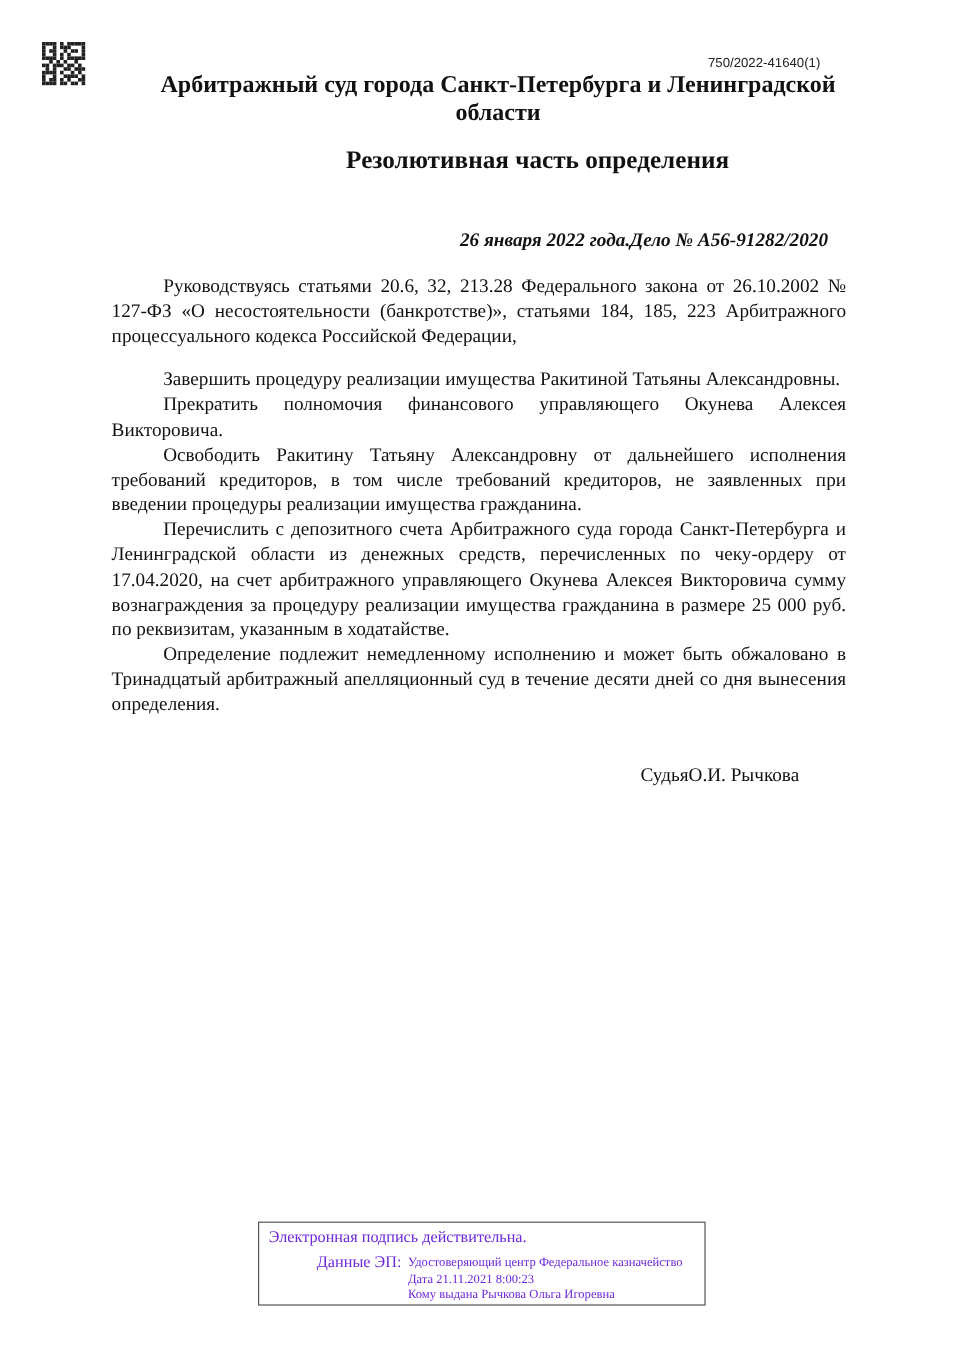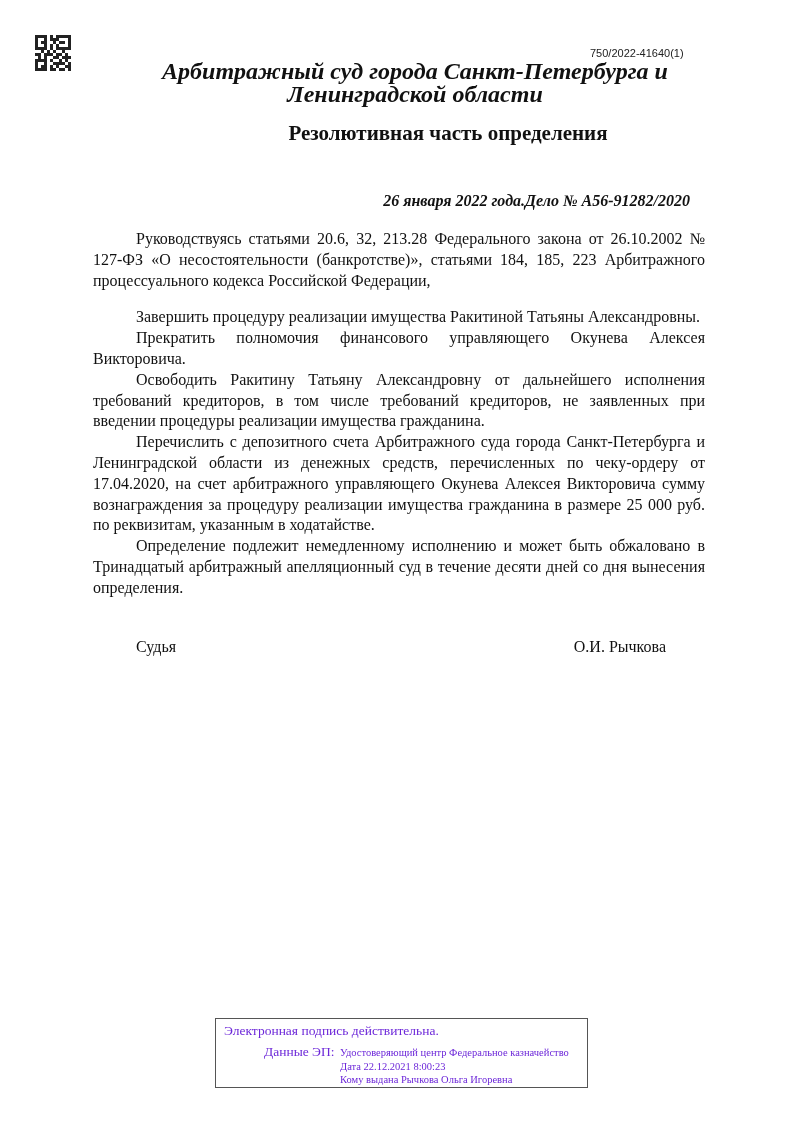--- a/index.html
+++ b/index.html
@@ -12,21 +12,21 @@
       display: grid; grid-template-columns: repeat(12, 3px); grid-template-rows: repeat(12, 3px);
     }
     .qr span { display: block; width: 3px; height: 3px; }
     .qr span.b { background: #222; }
     .docnum {
       position: absolute; left: 590px; top: 47px; font-family: "Liberation Sans", sans-serif;
       font-size: 11px; color: #222;
     }
     .court {
       position: absolute; left: 130px; top: 60px; width: 570px; text-align: center;
-      font-weight: bold; font-size: 24px; line-height: 23px; font-style: italic;
+      font-weight: bold; font-size: 20px; line-height: 23px;
     }
     .title {
       position: absolute; left: 0; top: 121px; width: 800px; text-align: center;
       font-weight: bold; font-size: 21px; margin-left: 48px;
     }
     .dateline {
       position: absolute; left: 93px; top: 192px; width: 597px;
       font-weight: bold; font-style: italic; font-size: 16px;
       display: flex; justify-content: flex-end;
     }
@@ -35,21 +35,21 @@
       font-size: 16px; line-height: 20.8px; text-align: justify;
     }
     .body p { margin: 0; text-indent: 43px; }
     .body p.ruled { margin-bottom: 16px; }
     .decided {
       text-align: center; font-weight: bold; letter-spacing: 3px; font-size: 17px;
       margin: 9px 0 7px 0; text-indent: 0;
     }
     .signline {
       position: absolute; left: 136px; top: 638px; width: 530px;
-      display: flex; justify-content: space-between; font-size: 16px;
+      display: flex; justify-content: flex-end; font-size: 16px;
     }
     .sigbox {
       position: absolute; left: 215px; top: 1018px; width: 373px; height: 70px;
       border: 1.5px solid #555; box-sizing: border-box; padding: 4px 8px;
       font-size: 13.5px; color: #6d28d9;
     }
     .sigbox .valid { margin-bottom: 5px; }
     .sigrow { display: flex; }
     .siglabel { width: 76px; flex: none; font-size: 13.5px; margin-left: 40px; }
     .sigdetails { font-size: 10.5px; line-height: 13.5px; padding-top: 2px; }
@@ -228,17 +228,17 @@
   <span>Судья</span>
   <span>О.И. Рычкова</span>
 </div>
 
 <div class="sigbox">
   <div class="valid">Электронная подпись действительна.</div>
   <div class="sigrow">
     <div class="siglabel">Данные ЭП:</div>
     <div class="sigdetails">
       <div>Удостоверяющий центр Федеральное казначейство</div>
-      <div>Дата 22.12.2021 8:00:23</div>
+      <div>Дата 21.11.2021 8:00:23</div>
       <div>Кому выдана Рычкова Ольга Игоревна</div>
     </div>
   </div>
 </div>
 
 </body></html>

